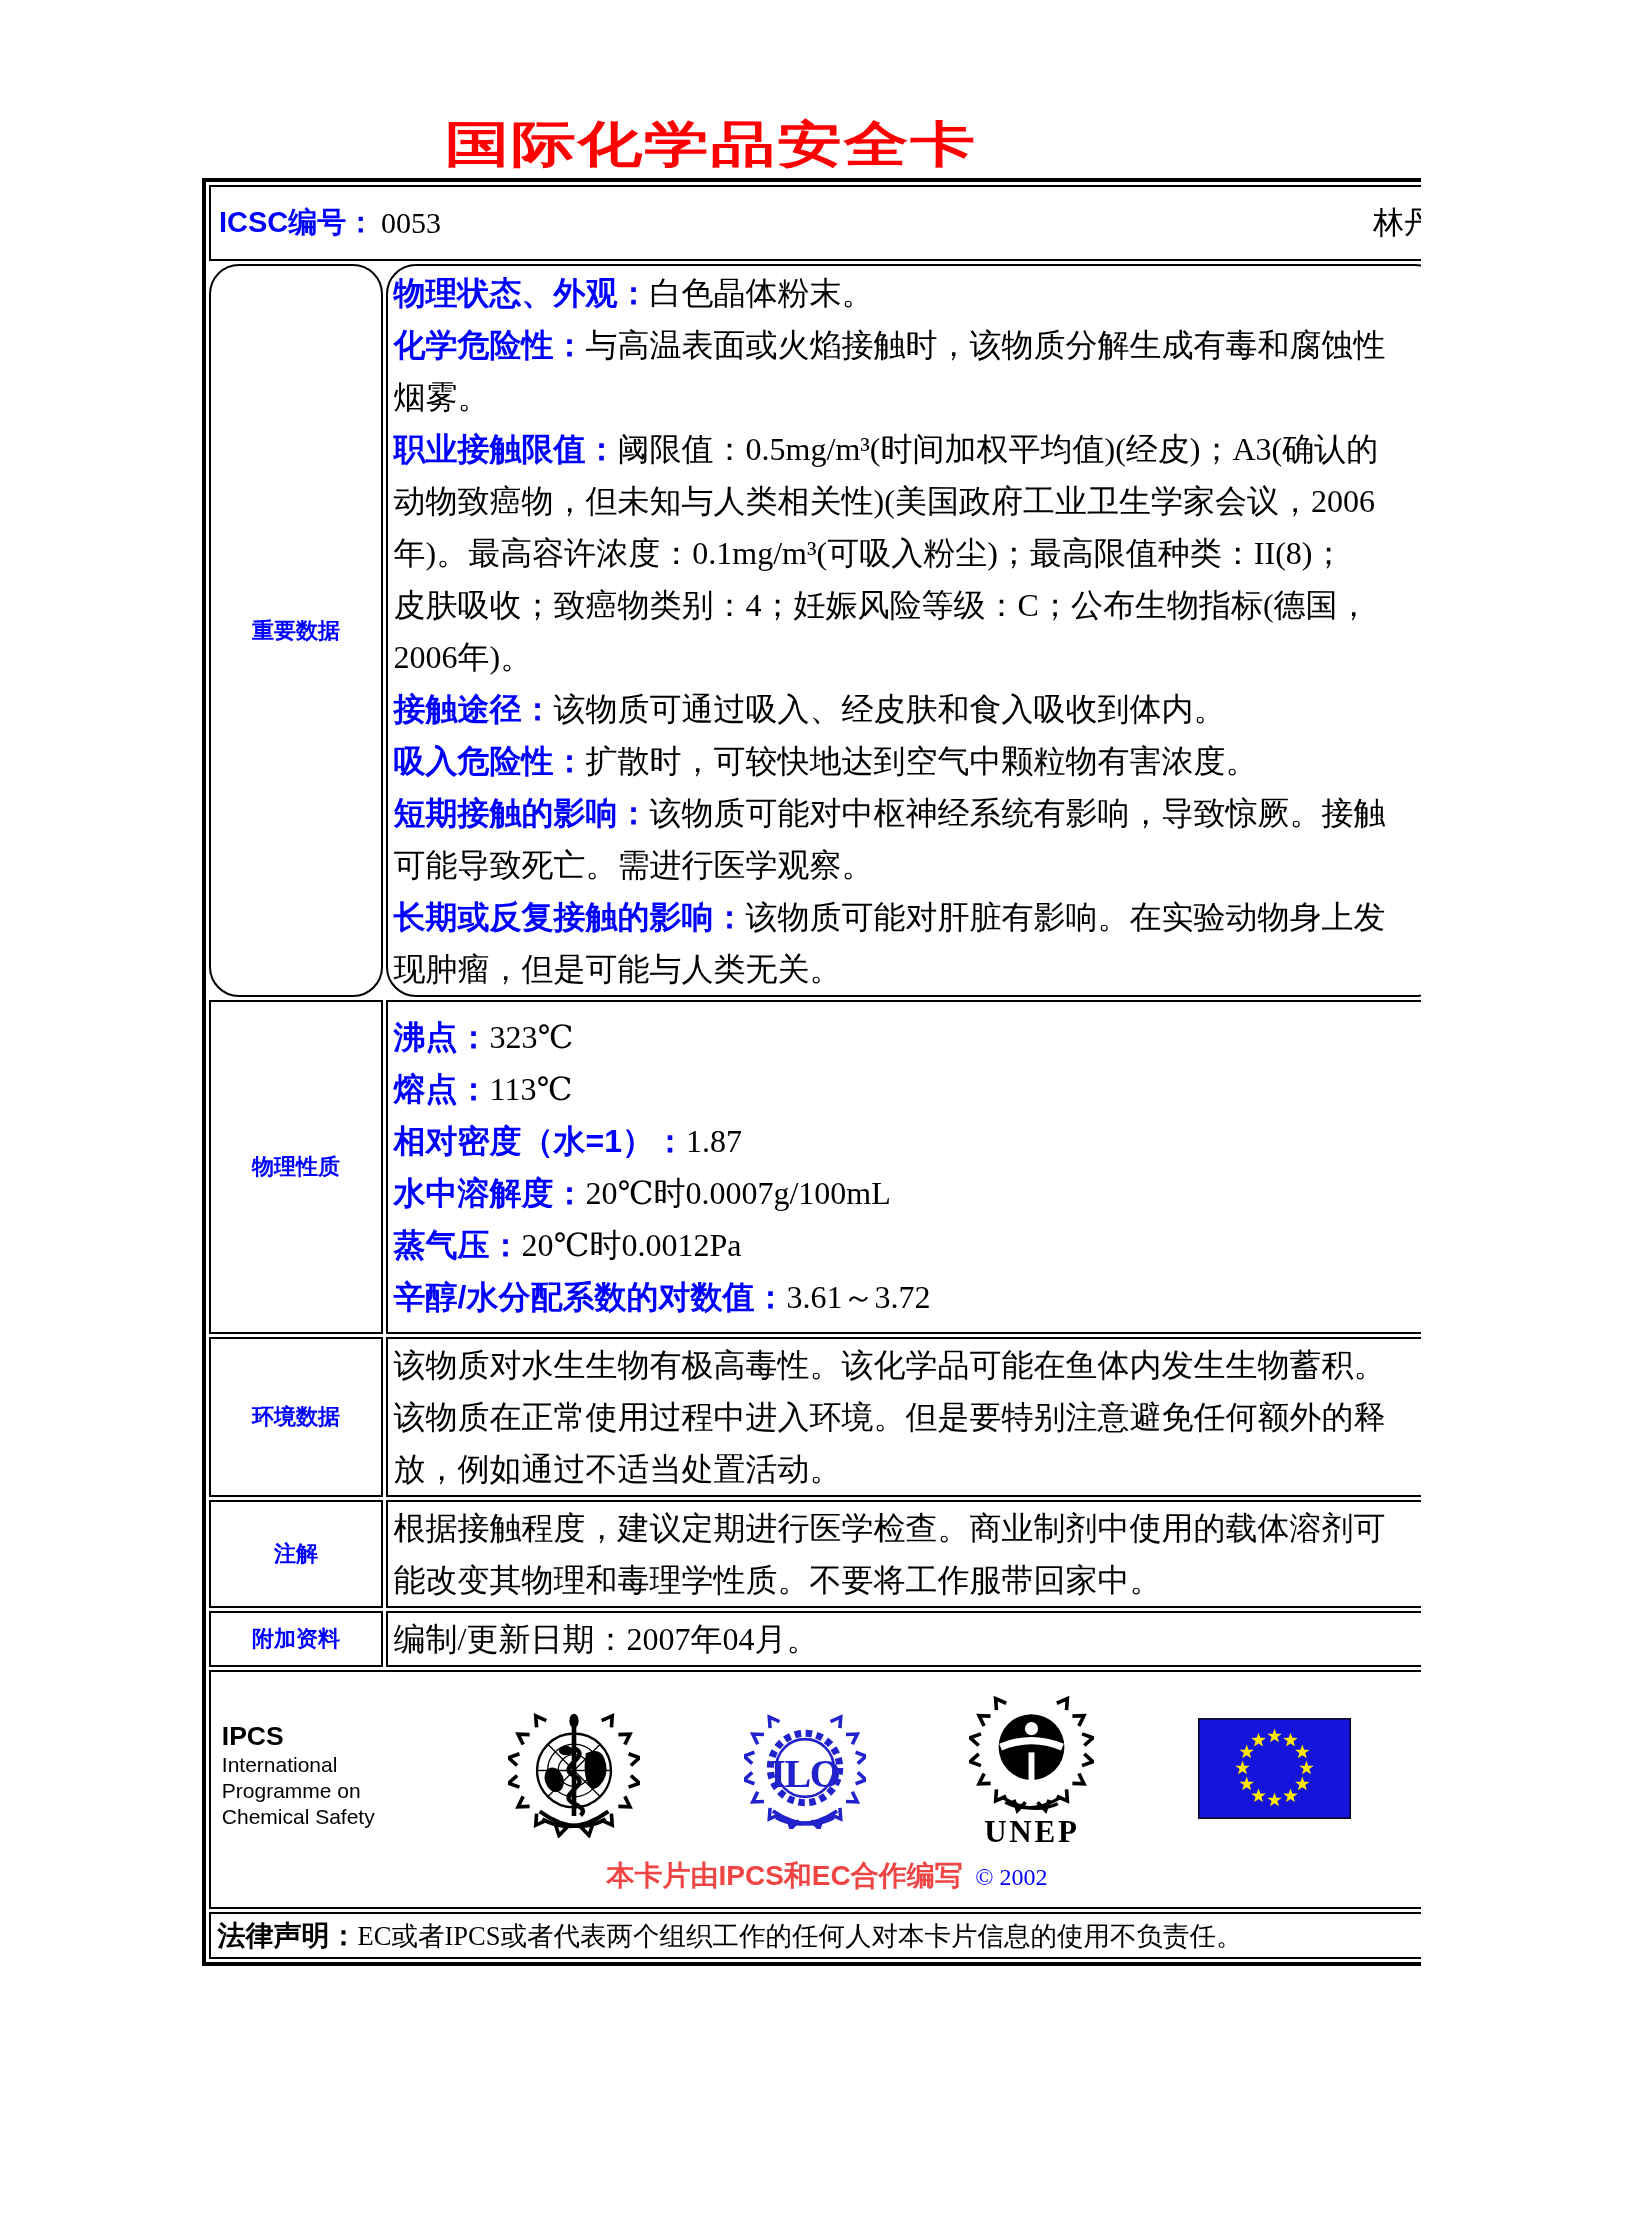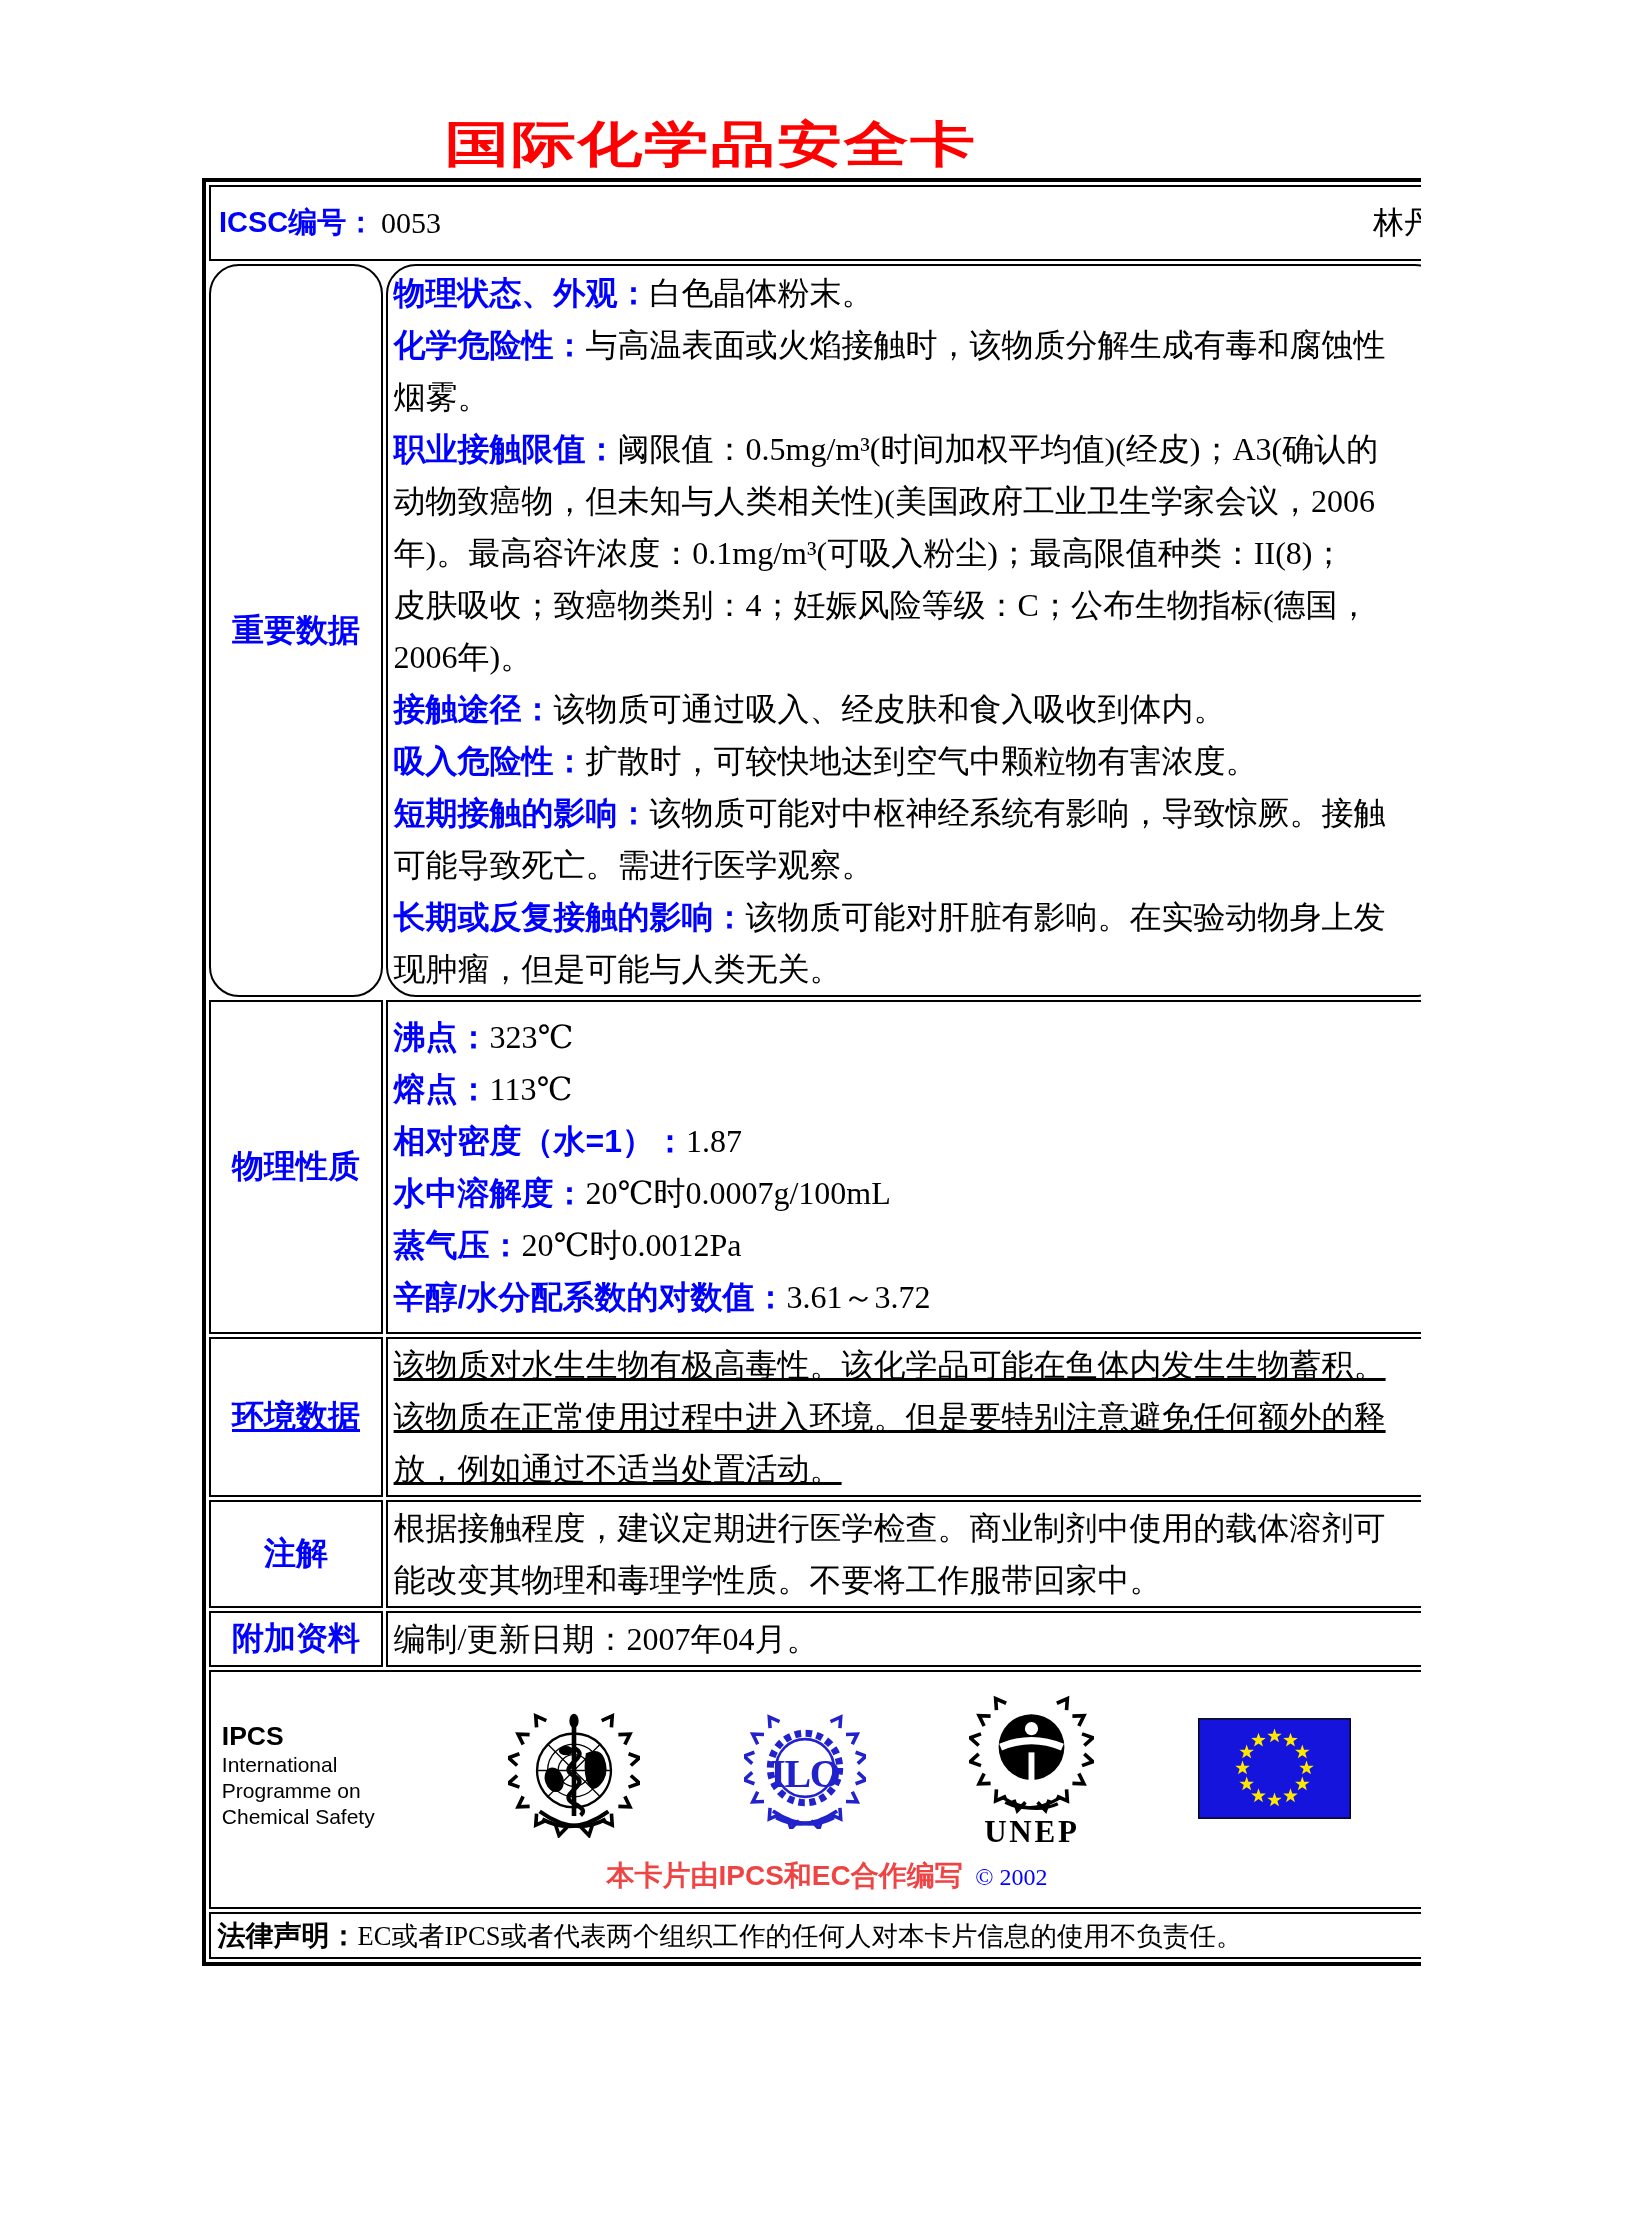--- a/index.html
+++ b/index.html
@@ -13,36 +13,36 @@
               font-family:"Liberation Serif","DejaVu Serif",serif;letter-spacing:1.4px;}
 
   
   table.card{position:absolute;left:202px;top:178px;width:1250px;background:#fff;
              border:4.9px solid #000;border-collapse:separate;border-spacing:3.5px;table-layout:fixed;}
   table.card td{border:2.8px solid #000;vertical-align:middle;background:#fff;overflow:hidden;}
 
   td.h-r1{height:70px;}
   td.h-r2{height:725px;border-radius:30px;}
   td.h-r3{height:328px;}
-  td.h-r4{height:153px;text-decoration:underline;}
+  td.h-r4{height:153px;}
   td.h-r5{height:101px;}
   td.h-r6{height:42px;}
   td.h-r7{height:233px;}
   td.h-r8{height:41px;}
 
   
   .icsc-flex{display:flex;align-items:center;padding:0 7px;font-size:29px;}
   .icsc-label{color:#0000ff;font-weight:bold;font-family:"Liberation Sans","DejaVu Sans",sans-serif;}
   .icsc-number{margin-left:5.6px;font-size:30px;}
   .icsc-spacer{flex:1;}
   .substance-name{font-size:31px;}
 
   
   td.section-label{color:#0000ff;font-weight:bold;text-align:center;
-                   font-family:"Liberation Sans","DejaVu Sans",sans-serif;font-size:32px;}
+                   font-family:"Liberation Sans","DejaVu Sans",sans-serif;font-size:22px;}
 
   
   td.section-content{font-size:32px;line-height:52px;padding:0 4.2px 0 5.6px;}
   td.top-align{vertical-align:top;padding-top:1.4px;}
   .plabel{color:#0000ff;font-weight:bold;font-family:"Liberation Sans","DejaVu Sans",sans-serif;}
   .lines{white-space:pre-line;}
   .row-additional-content{line-height:40px;}
 
   
   .logos-flex{display:flex;align-items:center;justify-content:space-between;padding:4.2px 91px 0 9.8px;}

